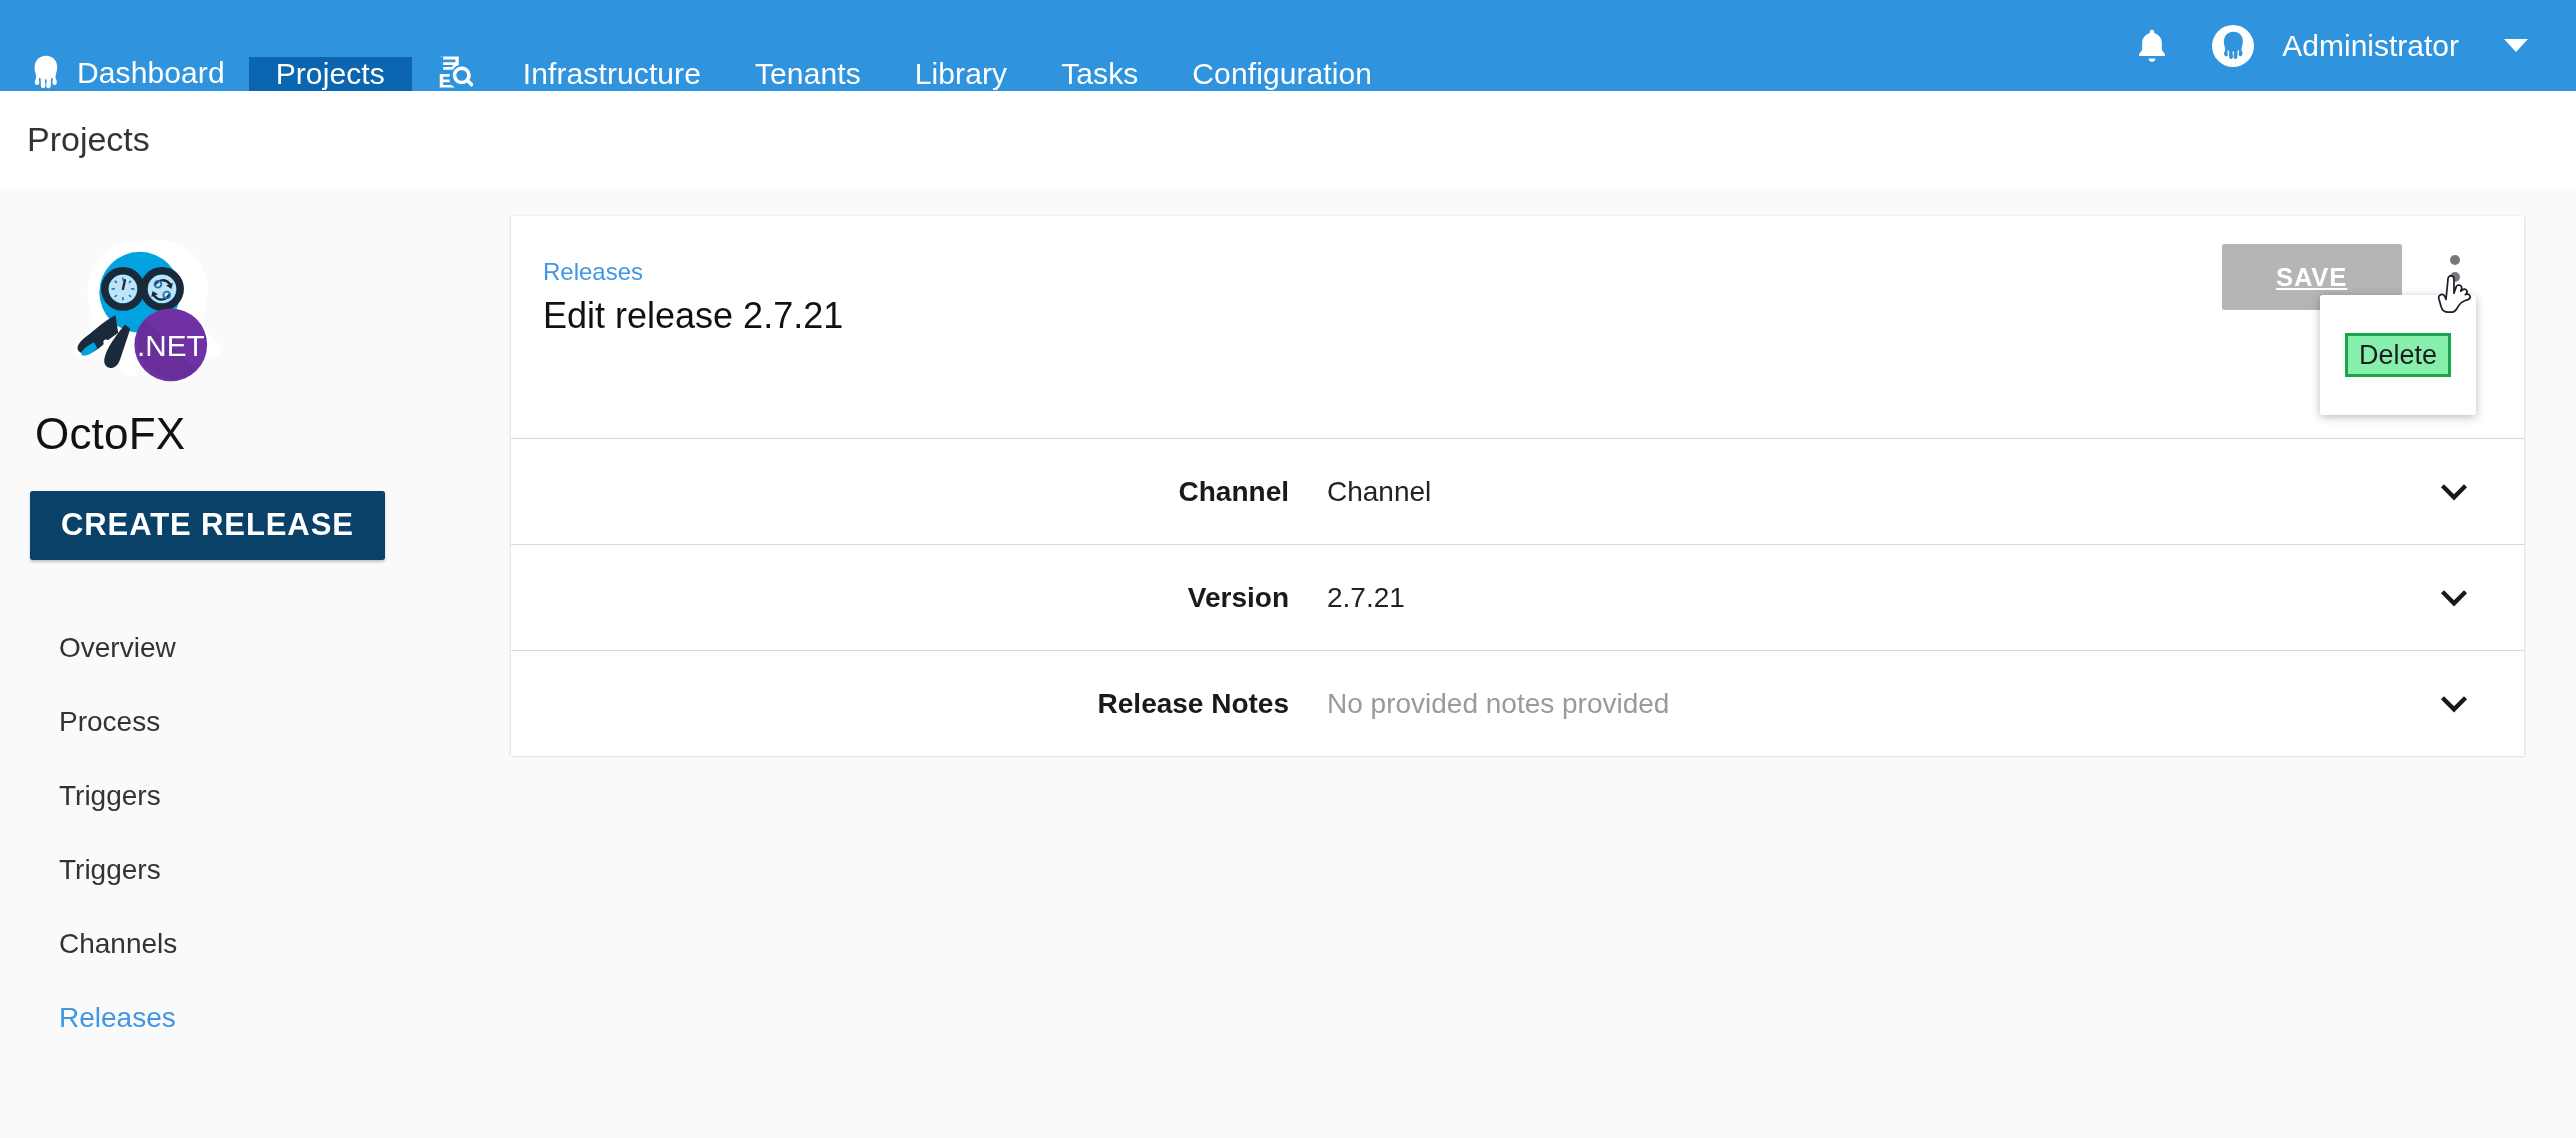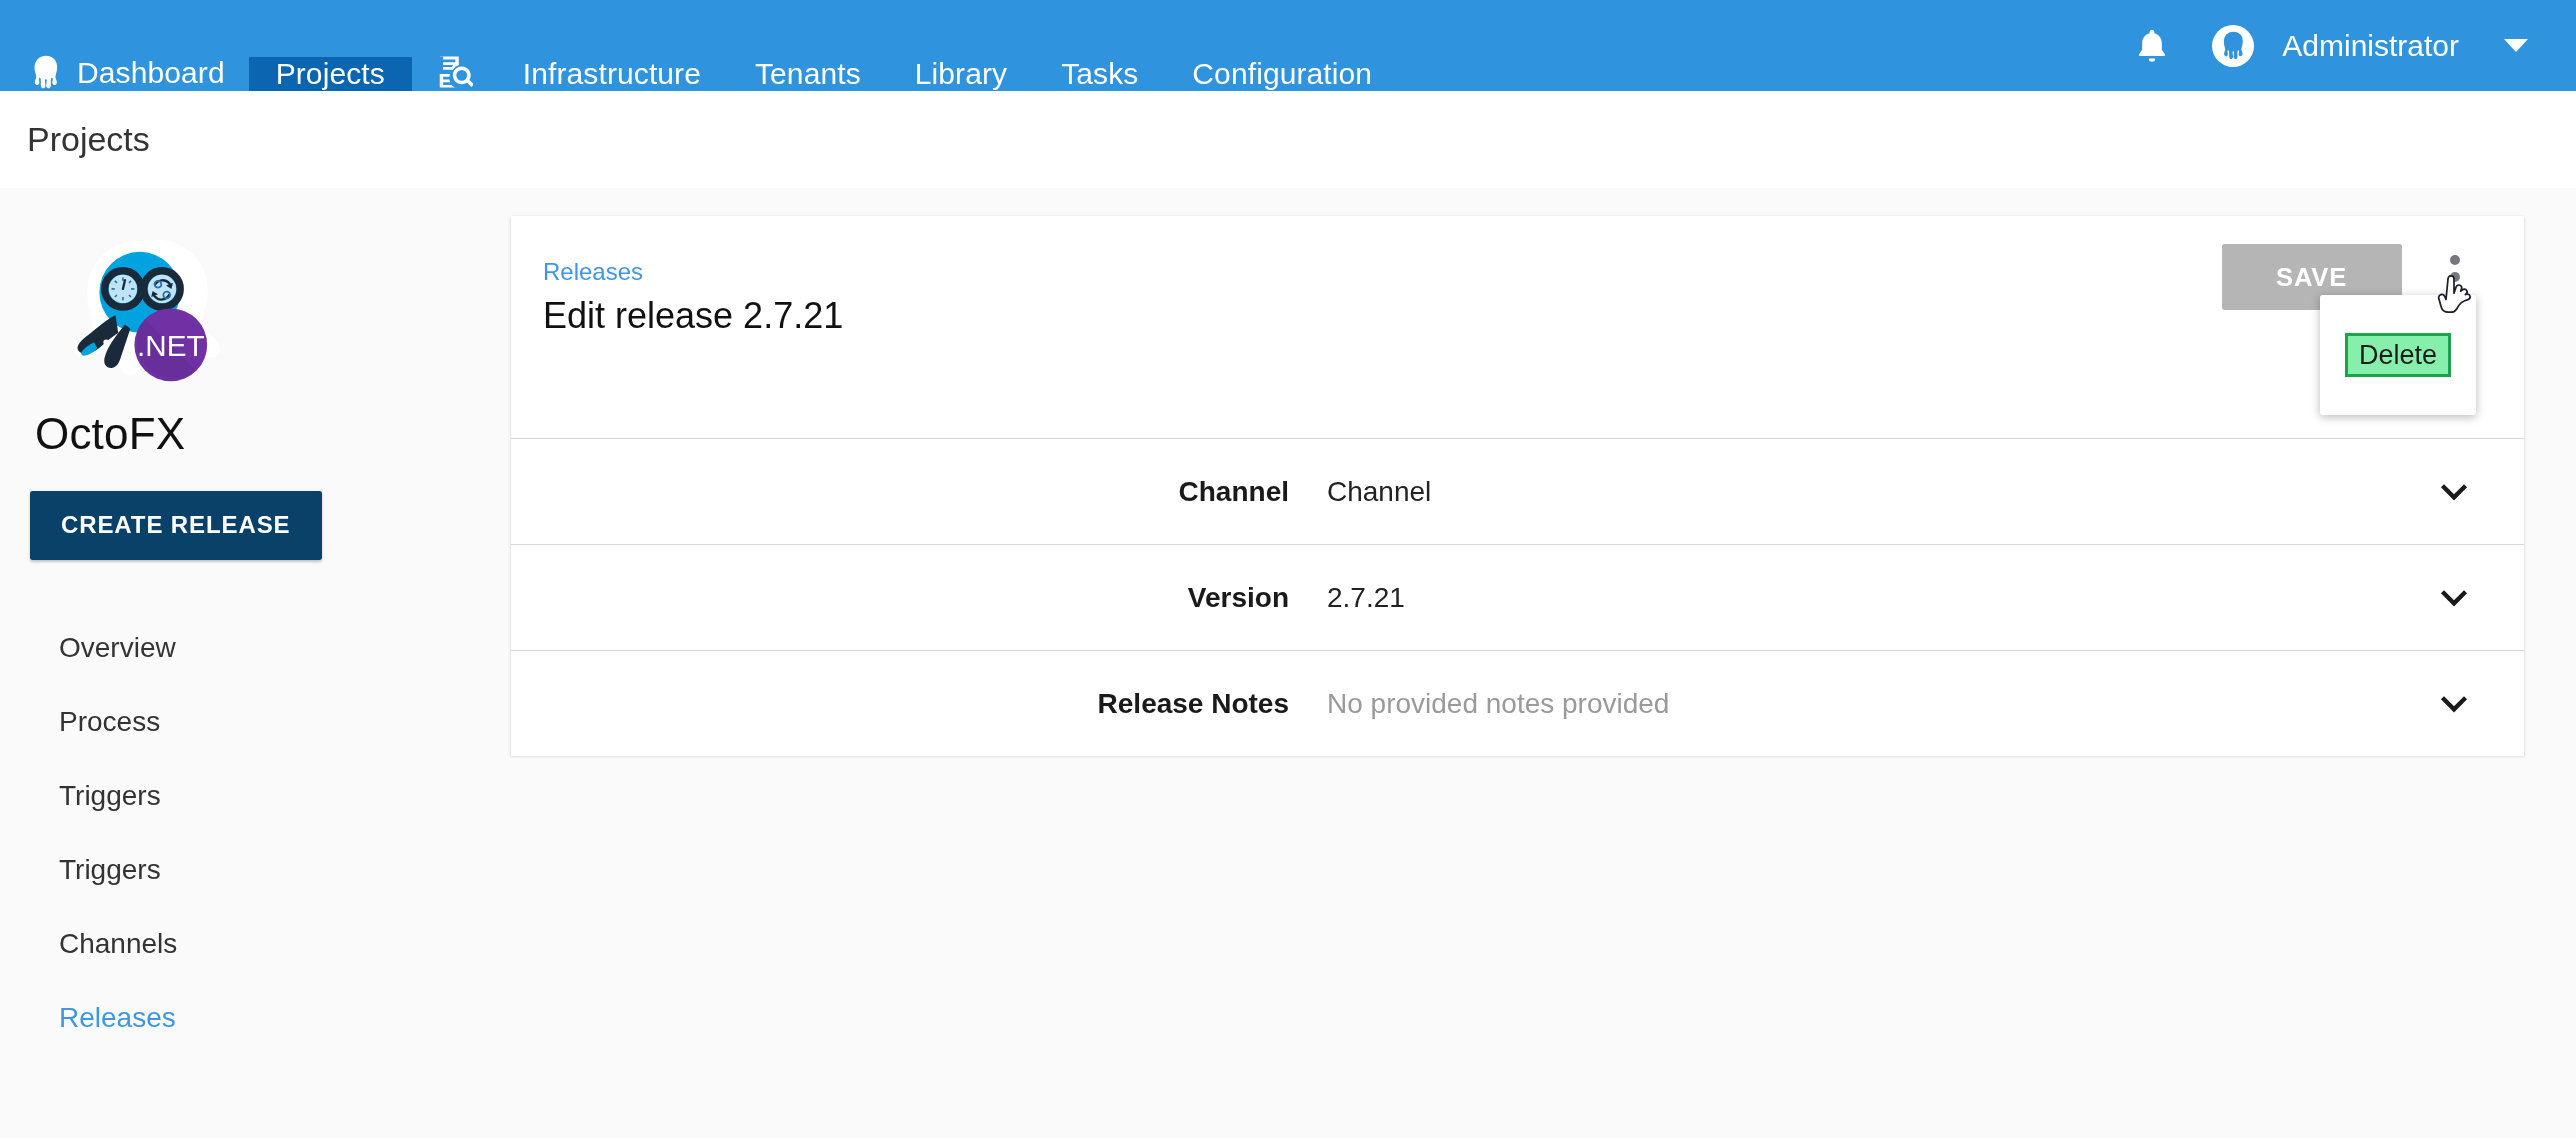--- a/index.html
+++ b/index.html
@@ -101,21 +101,21 @@
     letter-spacing: 0.2px;
   }
   .create-btn {
     margin: 32px 0 0 30px;
     background: #0a4169;
     color: #ffffff;
     border: none;
     border-radius: 2.7px;
     height: 69px;
     padding: 0 31px;
-    font-size: 24px;
+    font-size: 31px;
     font-weight: 700;
     letter-spacing: 0.9px;
     font-family: inherit;
     cursor: pointer;
     box-shadow: 0 1.3px 2.7px rgba(0,0,0,.22);
   }
   .side-nav { margin-top: 51px; }
   .side-link {
     display: block;
     padding: 0 0 0 59px;
@@ -160,20 +160,21 @@
     color: #ffffff;
     border: none;
     border-radius: 2.7px;
     height: 66px;
     min-width: 180px;
     font-size: 25.6px;
     font-weight: 700;
     letter-spacing: 0.9px;
     font-family: inherit;
     cursor: default;
+    text-decoration: underline;
   }
   .kebab {
     width: 79px; height: 66px;
     display: flex; flex-direction: column;
     align-items: center; justify-content: center;
     gap: 7.4px;
     cursor: pointer;
     margin-left: 13.4px;
   }
   .kebab i { width: 10px; height: 10px; border-radius: 50%; background: #77777e; display:block; }

